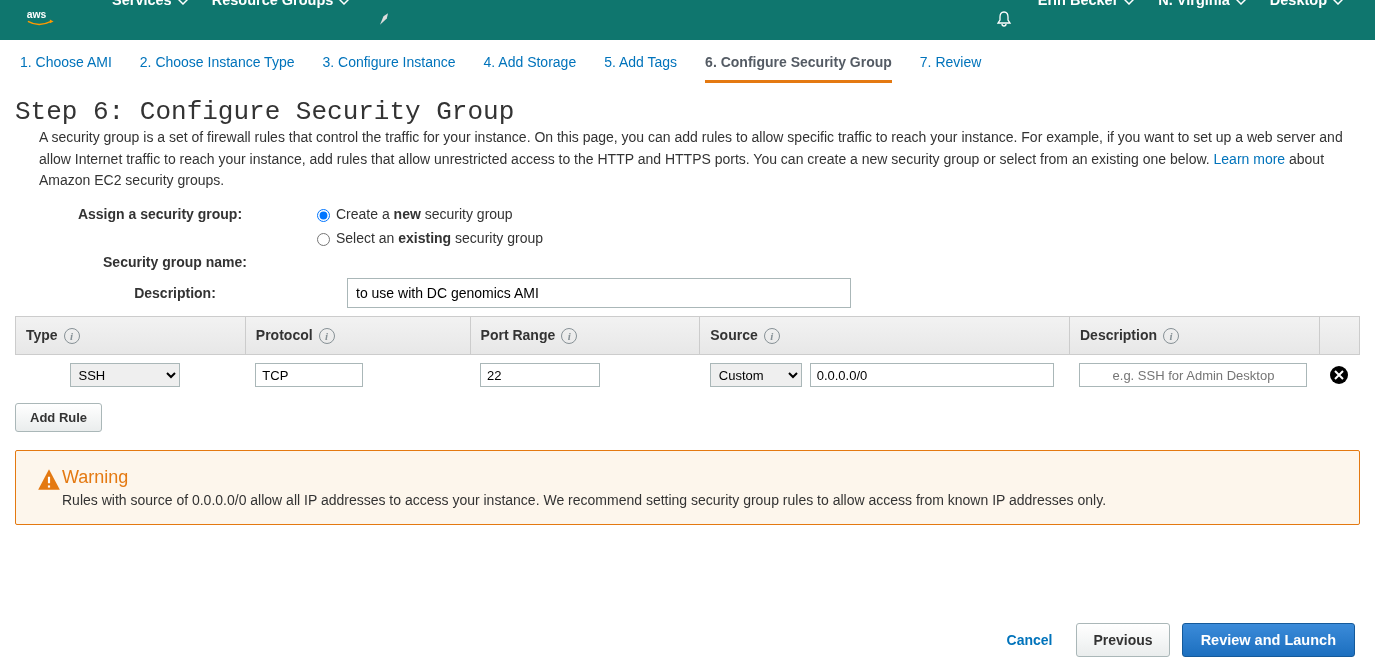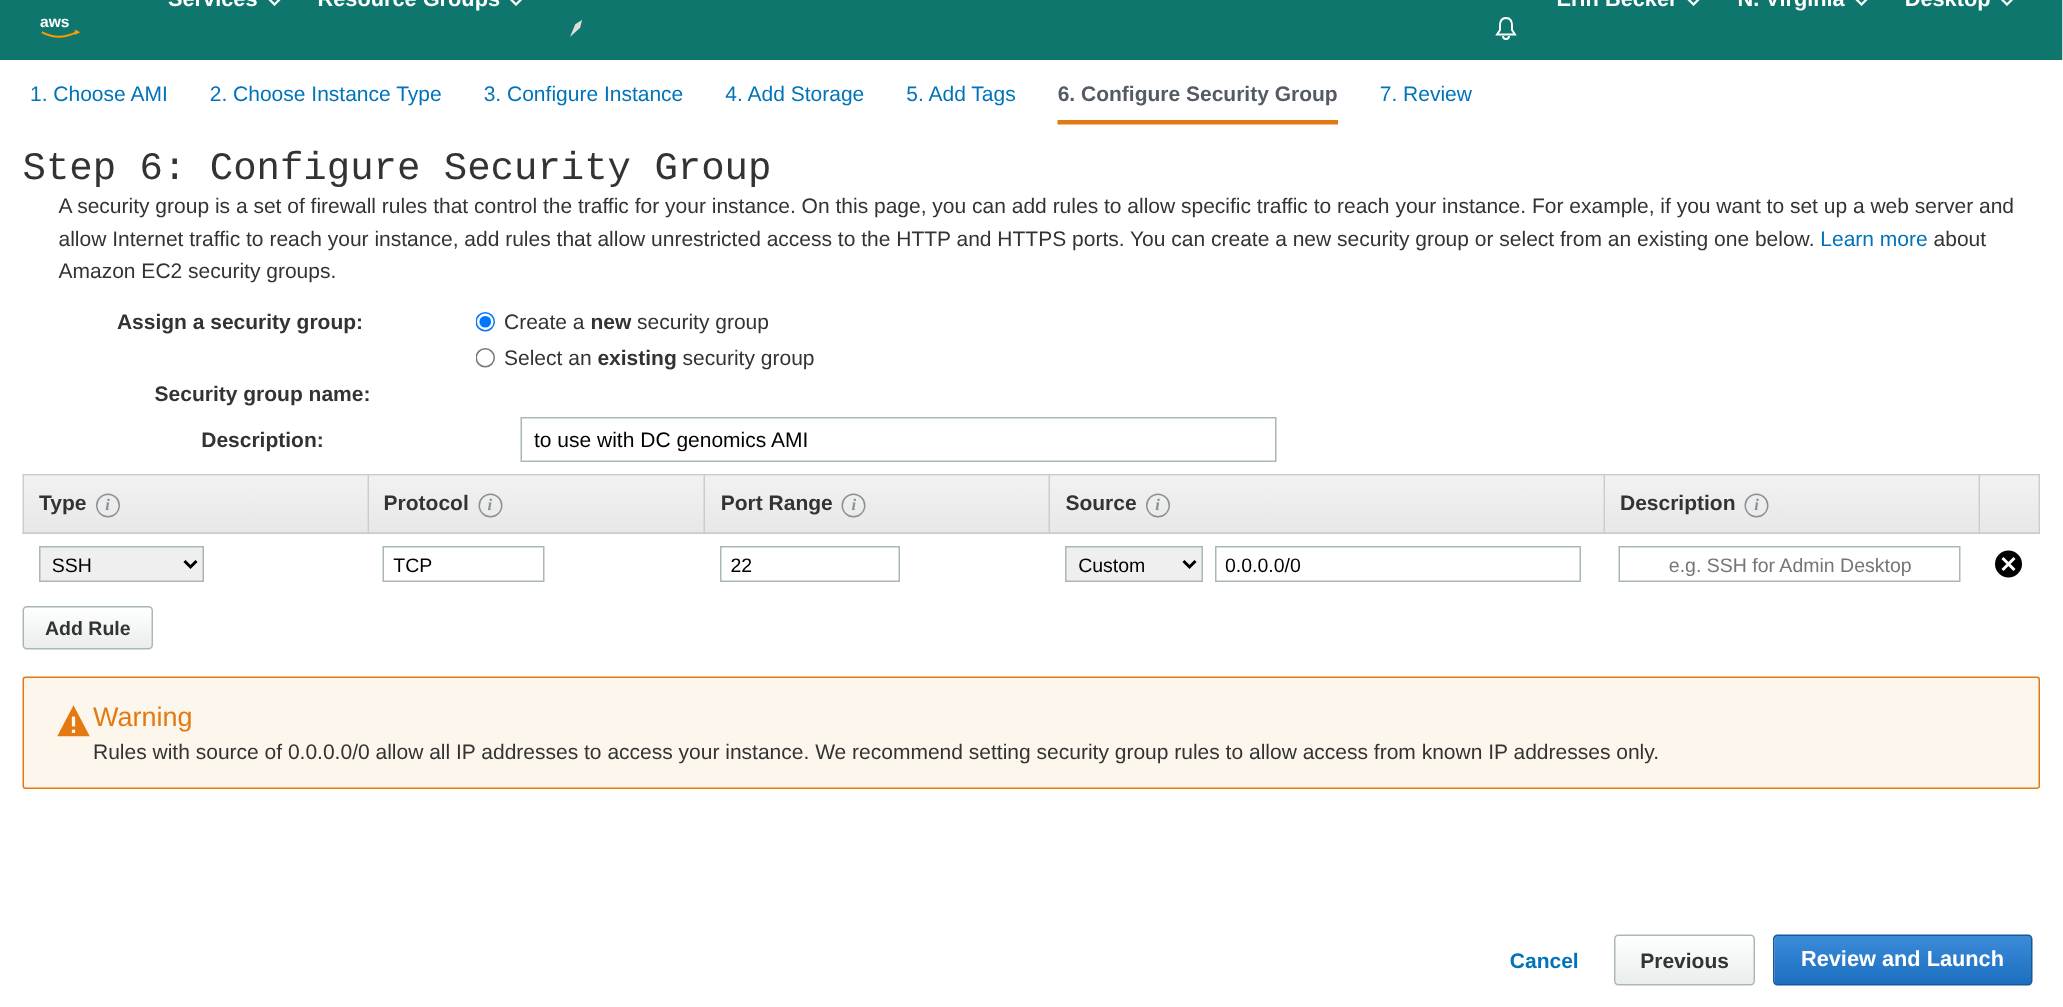--- a/index.html
+++ b/index.html
@@ -23,33 +23,33 @@
   
   .content { padding: 6px 15px 70px 15px; }
   .page-title { font-size: 26px; font-weight: 400; color: #333; margin-bottom: 0; font-family: Liberation Mono, monospace; }
   .description { font-size: 14px; line-height: 1.55; color: #333; margin-bottom: 14px; margin-left: 24px; }
   .description a { color: #0073bb; text-decoration: none; }
   
   
   .form-row { display: flex; align-items: center; margin-bottom: 8px; }
   .form-label { width: 302px; text-align: center; padding-right: 12px; font-weight: bold; font-size: 14px; }
   .form-control { flex: 0 0 auto; }
-  .radio-row { display: flex; align-items: center; gap: 4px; font-size: 14px; }
+  .radio-row { display: flex; align-items: flex-end; gap: 4px; font-size: 14px; }
   .radio-row input[type=radio] { margin-right: 2px; }
   .radio-label b { font-weight: bold; }
   .text-input { width: 504px; height: 30px; padding: 4px 8px; font-size: 14px; border: 1px solid #aab7b8; }
   
   
   .rules-table { width: 100%; border-collapse: collapse; margin-top: 6px; }
   .rules-table thead tr { background: linear-gradient(#f2f2f2, #e7e7e7); }
   .rules-table th { text-align: left; font-weight: bold; padding: 10px 10px; border: 1px solid #ccc; font-size: 14px; }
   .rules-table td { padding: 8px 10px; vertical-align: middle; }
   .info-circle { display: inline-flex; width: 16px; height: 16px; border: 1px solid #879196; border-radius: 50%; align-items: center; justify-content: center; font-size: 11px; color: #879196; margin-left: 6px; font-family: Georgia, serif; font-style: italic; }
   .sel { height: 24px; font-size: 13px; border: 1px solid #aab7b8; padding: 2px 4px; }
-  .sel-type { width: 110px; }
+  .sel-type { width: 110px; margin-left: 44px; }
   .sel-source { width: 92px; }
   .cell-input { height: 24px; font-size: 13px; border: 1px solid #aab7b8; padding: 2px 6px; }
   .protocol-input { width: 108px; background: #fff; }
   .port-input { width: 120px; background: #fff; }
   .cidr-input { width: 244px; background: #fff; margin-left: 4px; }
   .desc-input { width: 228px; text-align: center; }
   .remove-btn { width: 18px; height: 18px; border-radius: 50%; background: #000; color: #fff; display: inline-flex; align-items: center; justify-content: center; font-size: 12px; cursor: pointer; border: none; }
   
   .add-rule-btn { margin-top: 8px; background: linear-gradient(#fff, #eaeded); border: 1px solid #aab7b8; border-radius: 3px; padding: 6px 14px; font-size: 13px; font-weight: bold; cursor: pointer; color: #333; }
   

